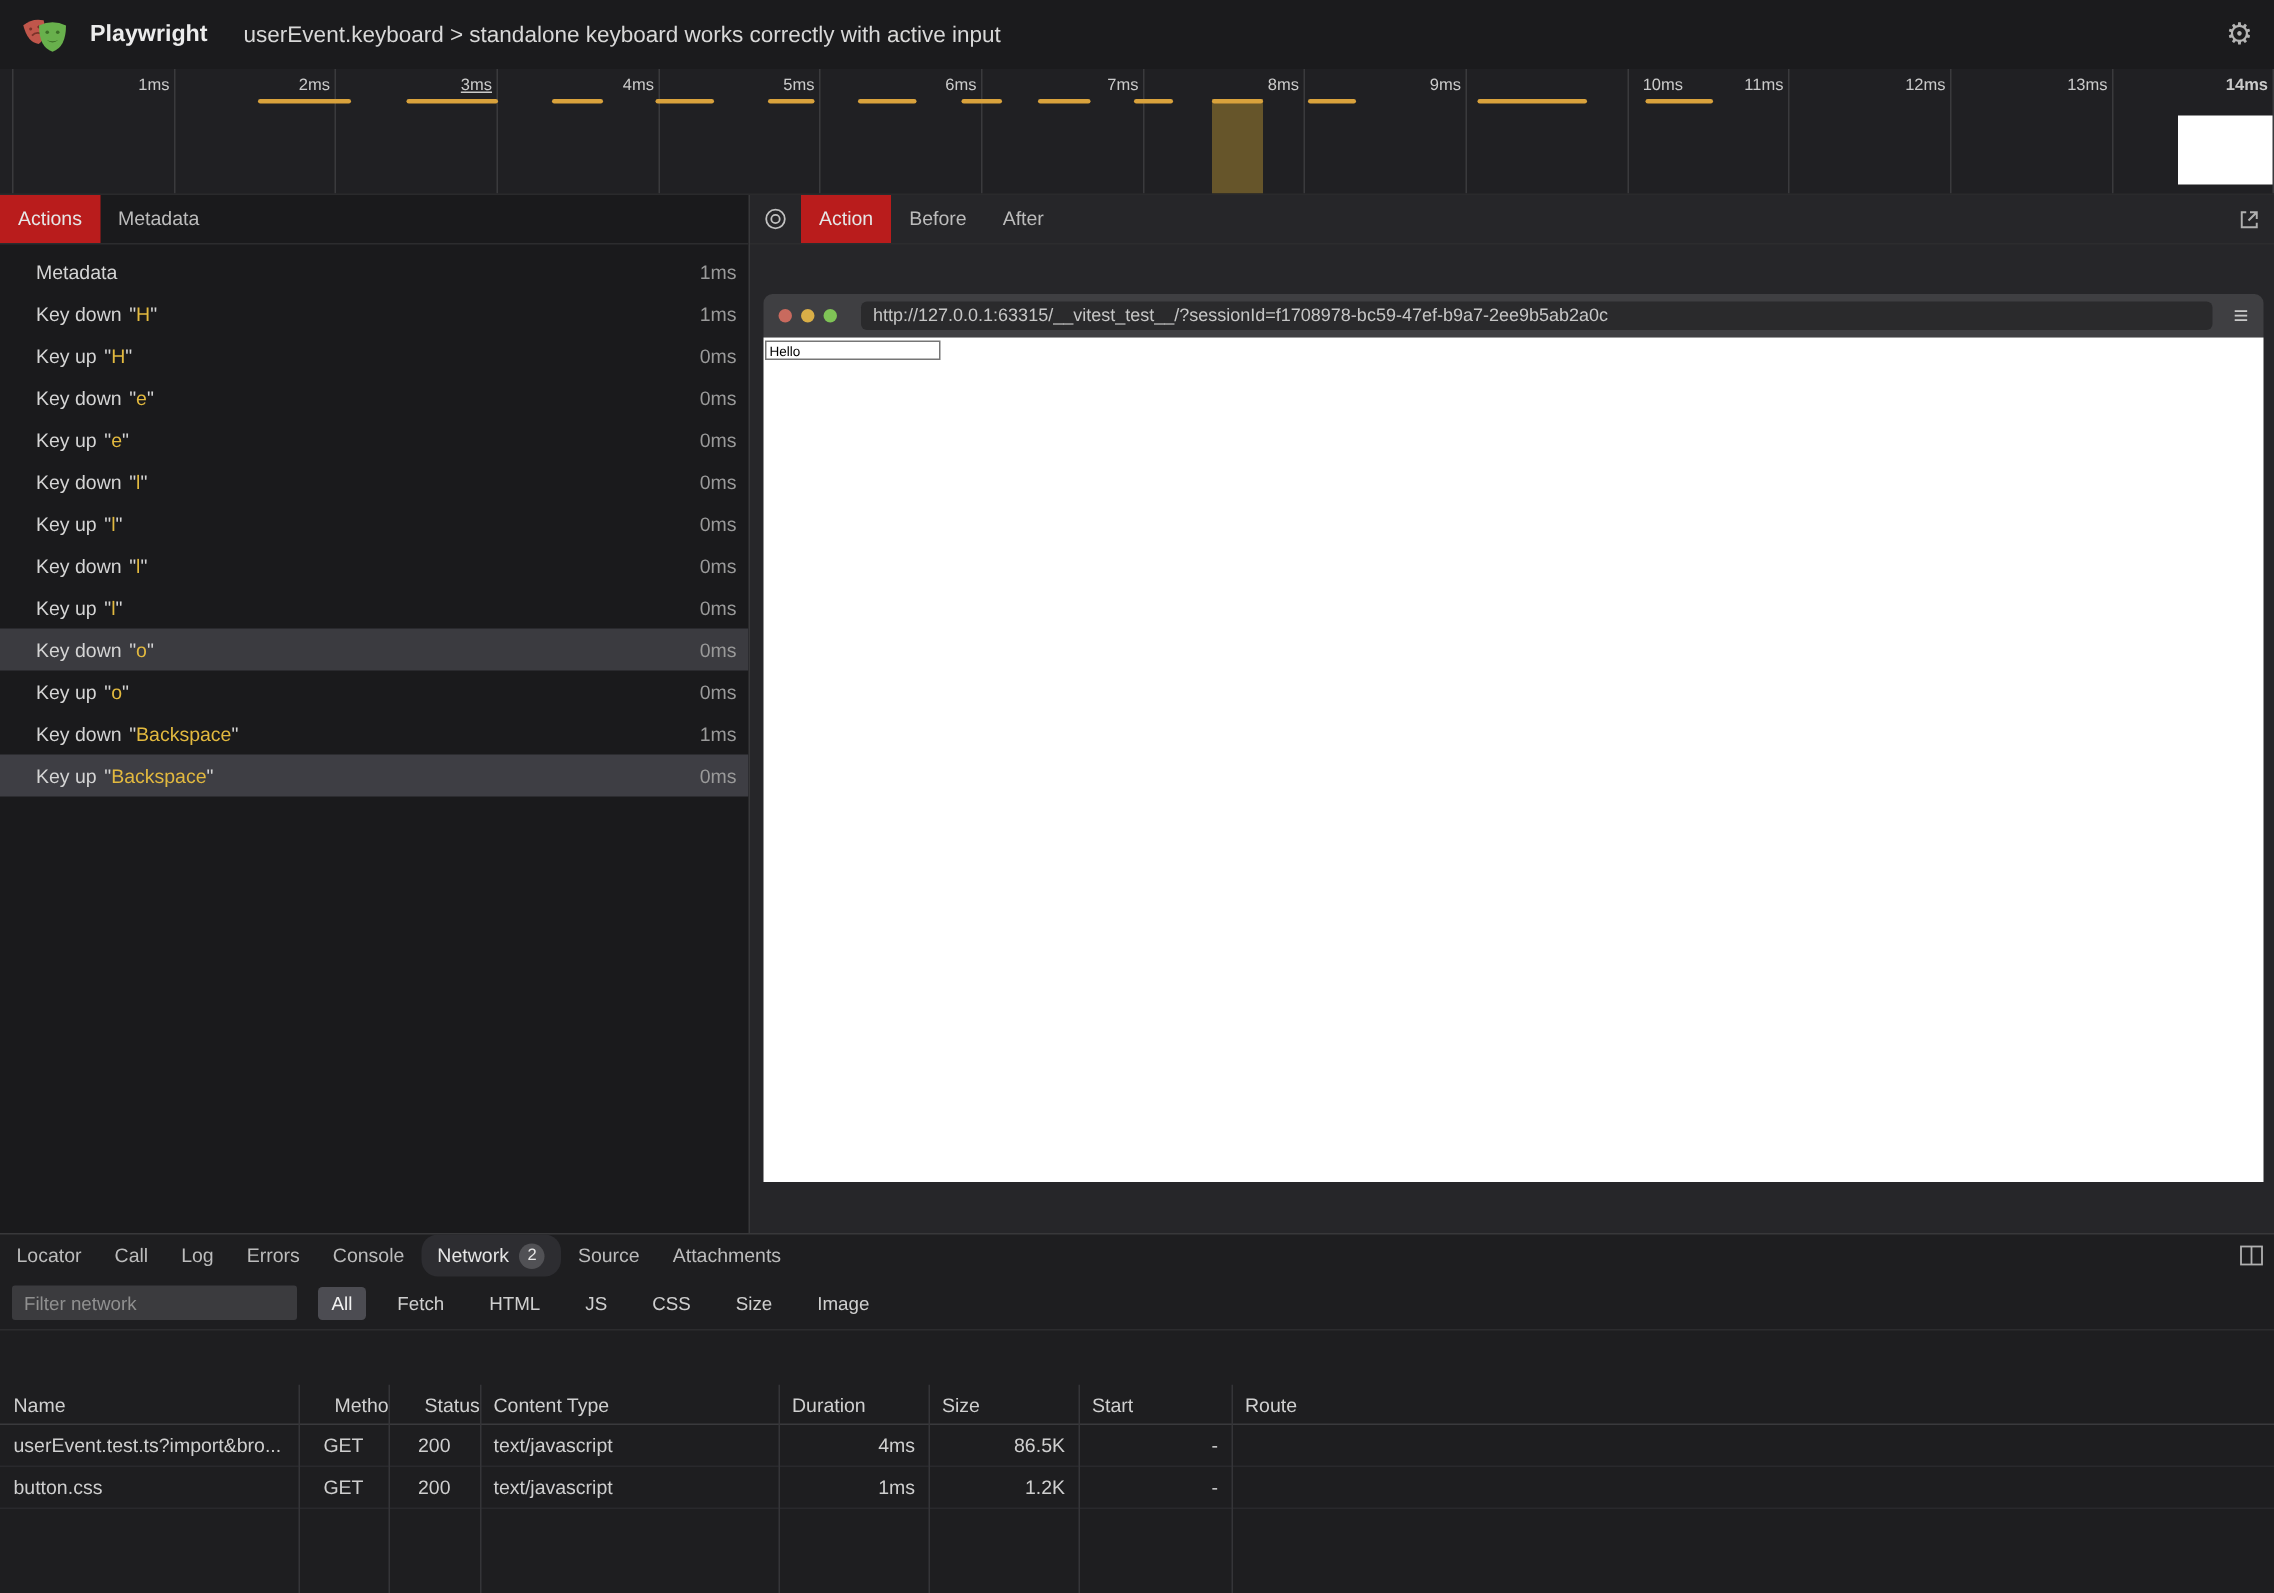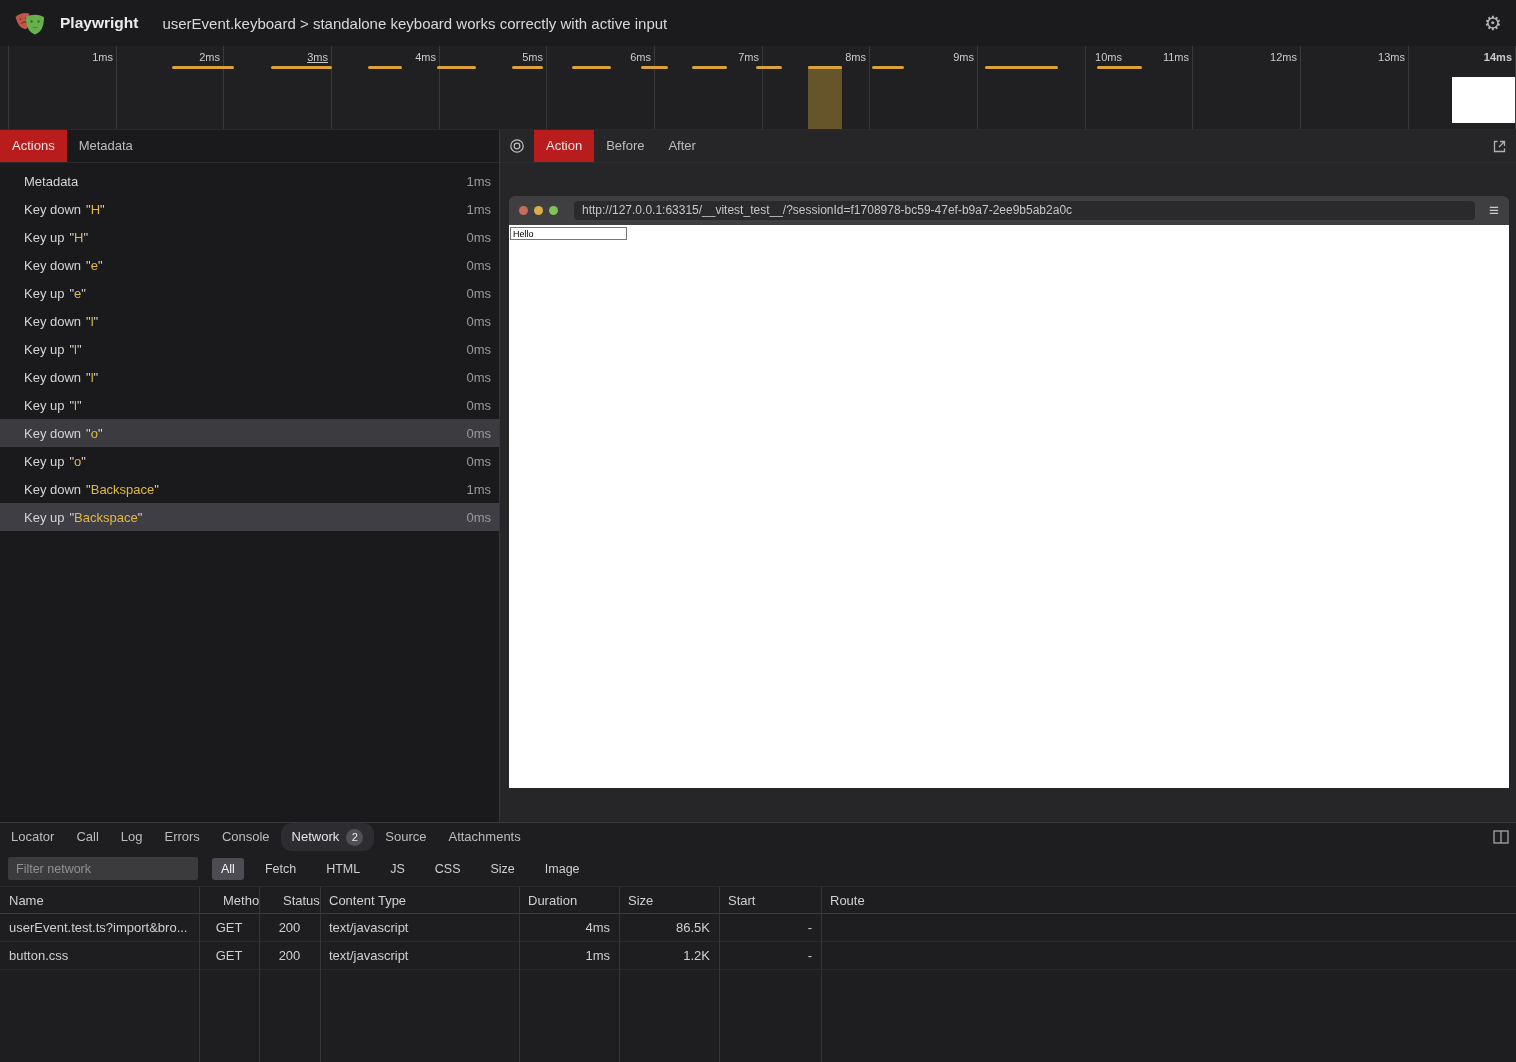--- a/index.html
+++ b/index.html
@@ -66,21 +66,21 @@
   .layout-btn { margin-left:auto; width:30px; display:flex; align-items:center; justify-content:center; cursor:pointer; }
 
   .filter-row { height:36px; flex:none; display:flex; align-items:center; padding:0 8px; border-bottom:1px solid #2c2c2e; }
   .filter-input { width:190px; height:23px; background:#3b3b3e; border:none; outline:none; border-radius:2px;
     color:#dddddd; font-size:12.5px; padding:0 8px; font-family:"Liberation Sans",sans-serif; }
   .filter-input::placeholder { color:#909090; }
   .chip { margin-left:12px; padding:4px 9px; font-size:12.5px; color:#cfcfcf; border-radius:3px; cursor:pointer; }
   .chip.selected { background:#4c4c52; color:#f2f2f2; }
   .chip:first-of-type { margin-left:14px; }
 
-  .net-table { flex:1; position:relative; overflow:hidden; }
+  .net-table { flex:1; position:relative; overflow:hidden;margin-top:36px; }
   .v-sep { position:absolute; top:0; bottom:0; width:1px; background:#353538; }
   .thead { height:27px; display:flex; align-items:center; font-size:13px; color:#d0d0d0; border-bottom:1px solid #3a3a3d; position:relative; }
   .nrow { height:28px; display:flex; align-items:center; font-size:13px; color:#cfcfcf; border-bottom:1px solid #29292c; position:relative; cursor:pointer; }
   .cell { white-space:nowrap; overflow:hidden; padding:0 9px; }
   .c-name { width:199px; } .c-method { width:60px; text-align:center; } .c-status { width:61px; text-align:center; }
   .c-ctype { width:199px; } .c-dur { width:100px; text-align:right; } .c-size { width:100px; text-align:right; }
   .c-start { width:102px; text-align:right; } .c-route { flex:1; }
   .thead .c-method, .thead .c-status { text-align:left;padding-left:24px; }
   .thead .c-dur, .thead .c-size, .thead .c-start { text-align:left; }
 </style>

